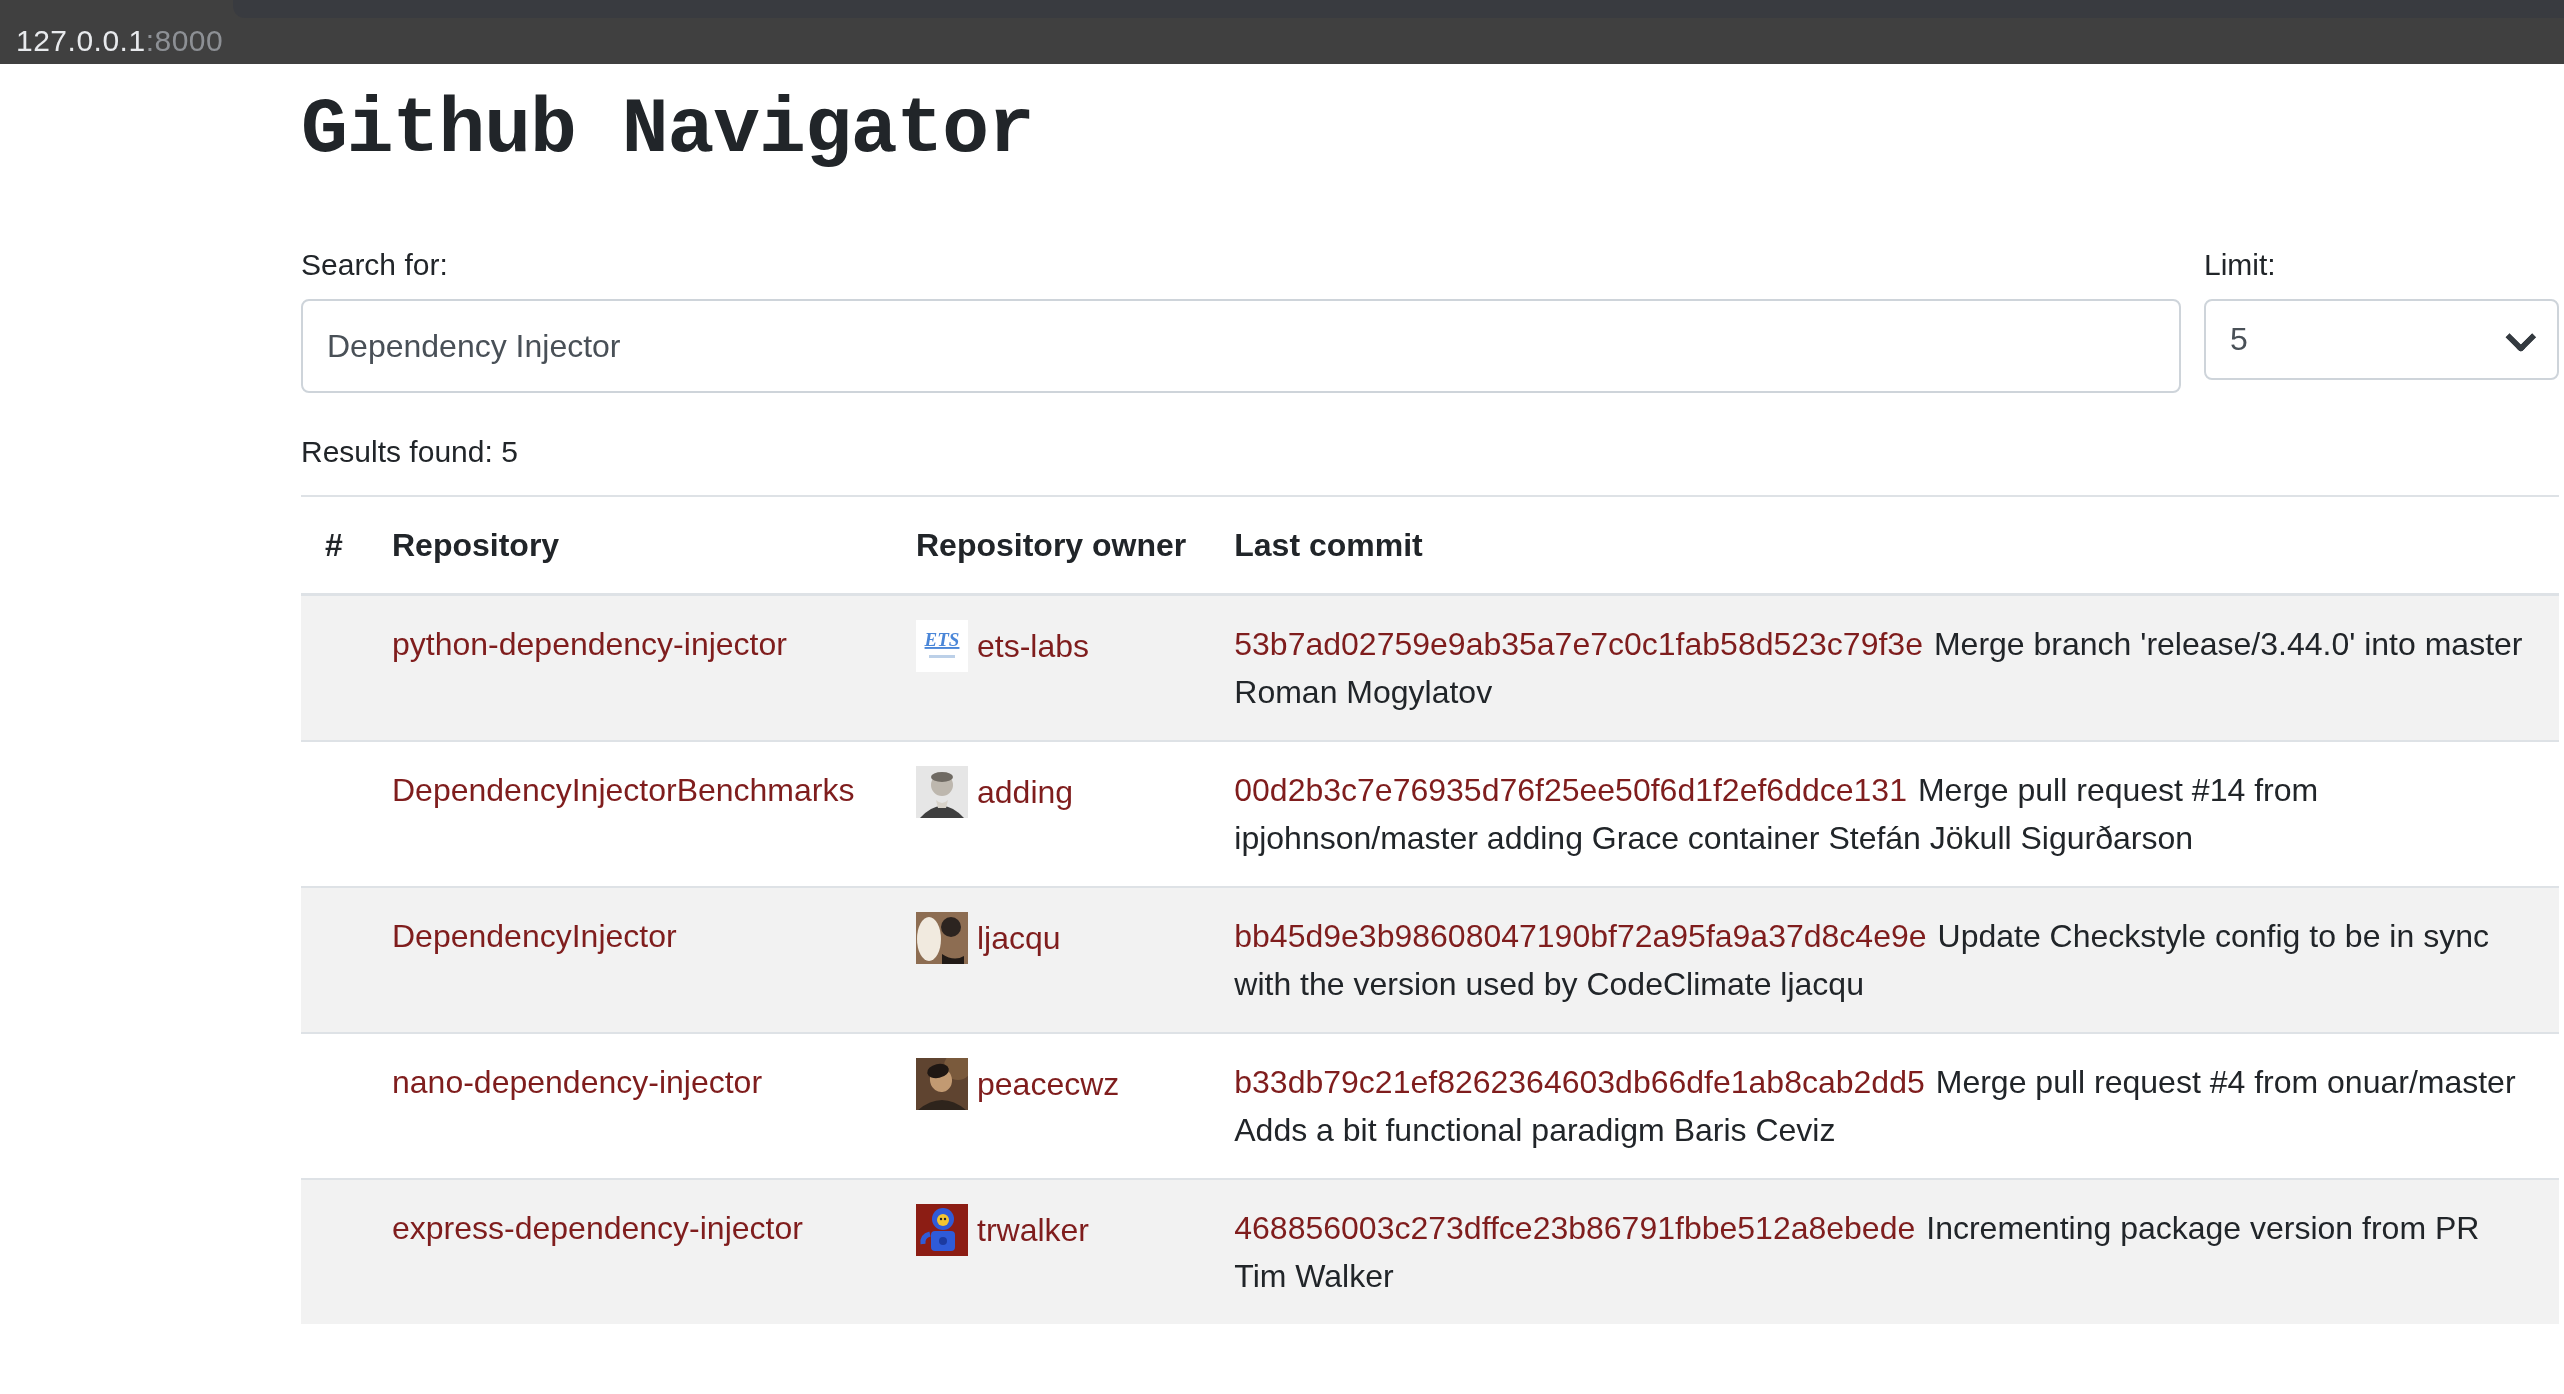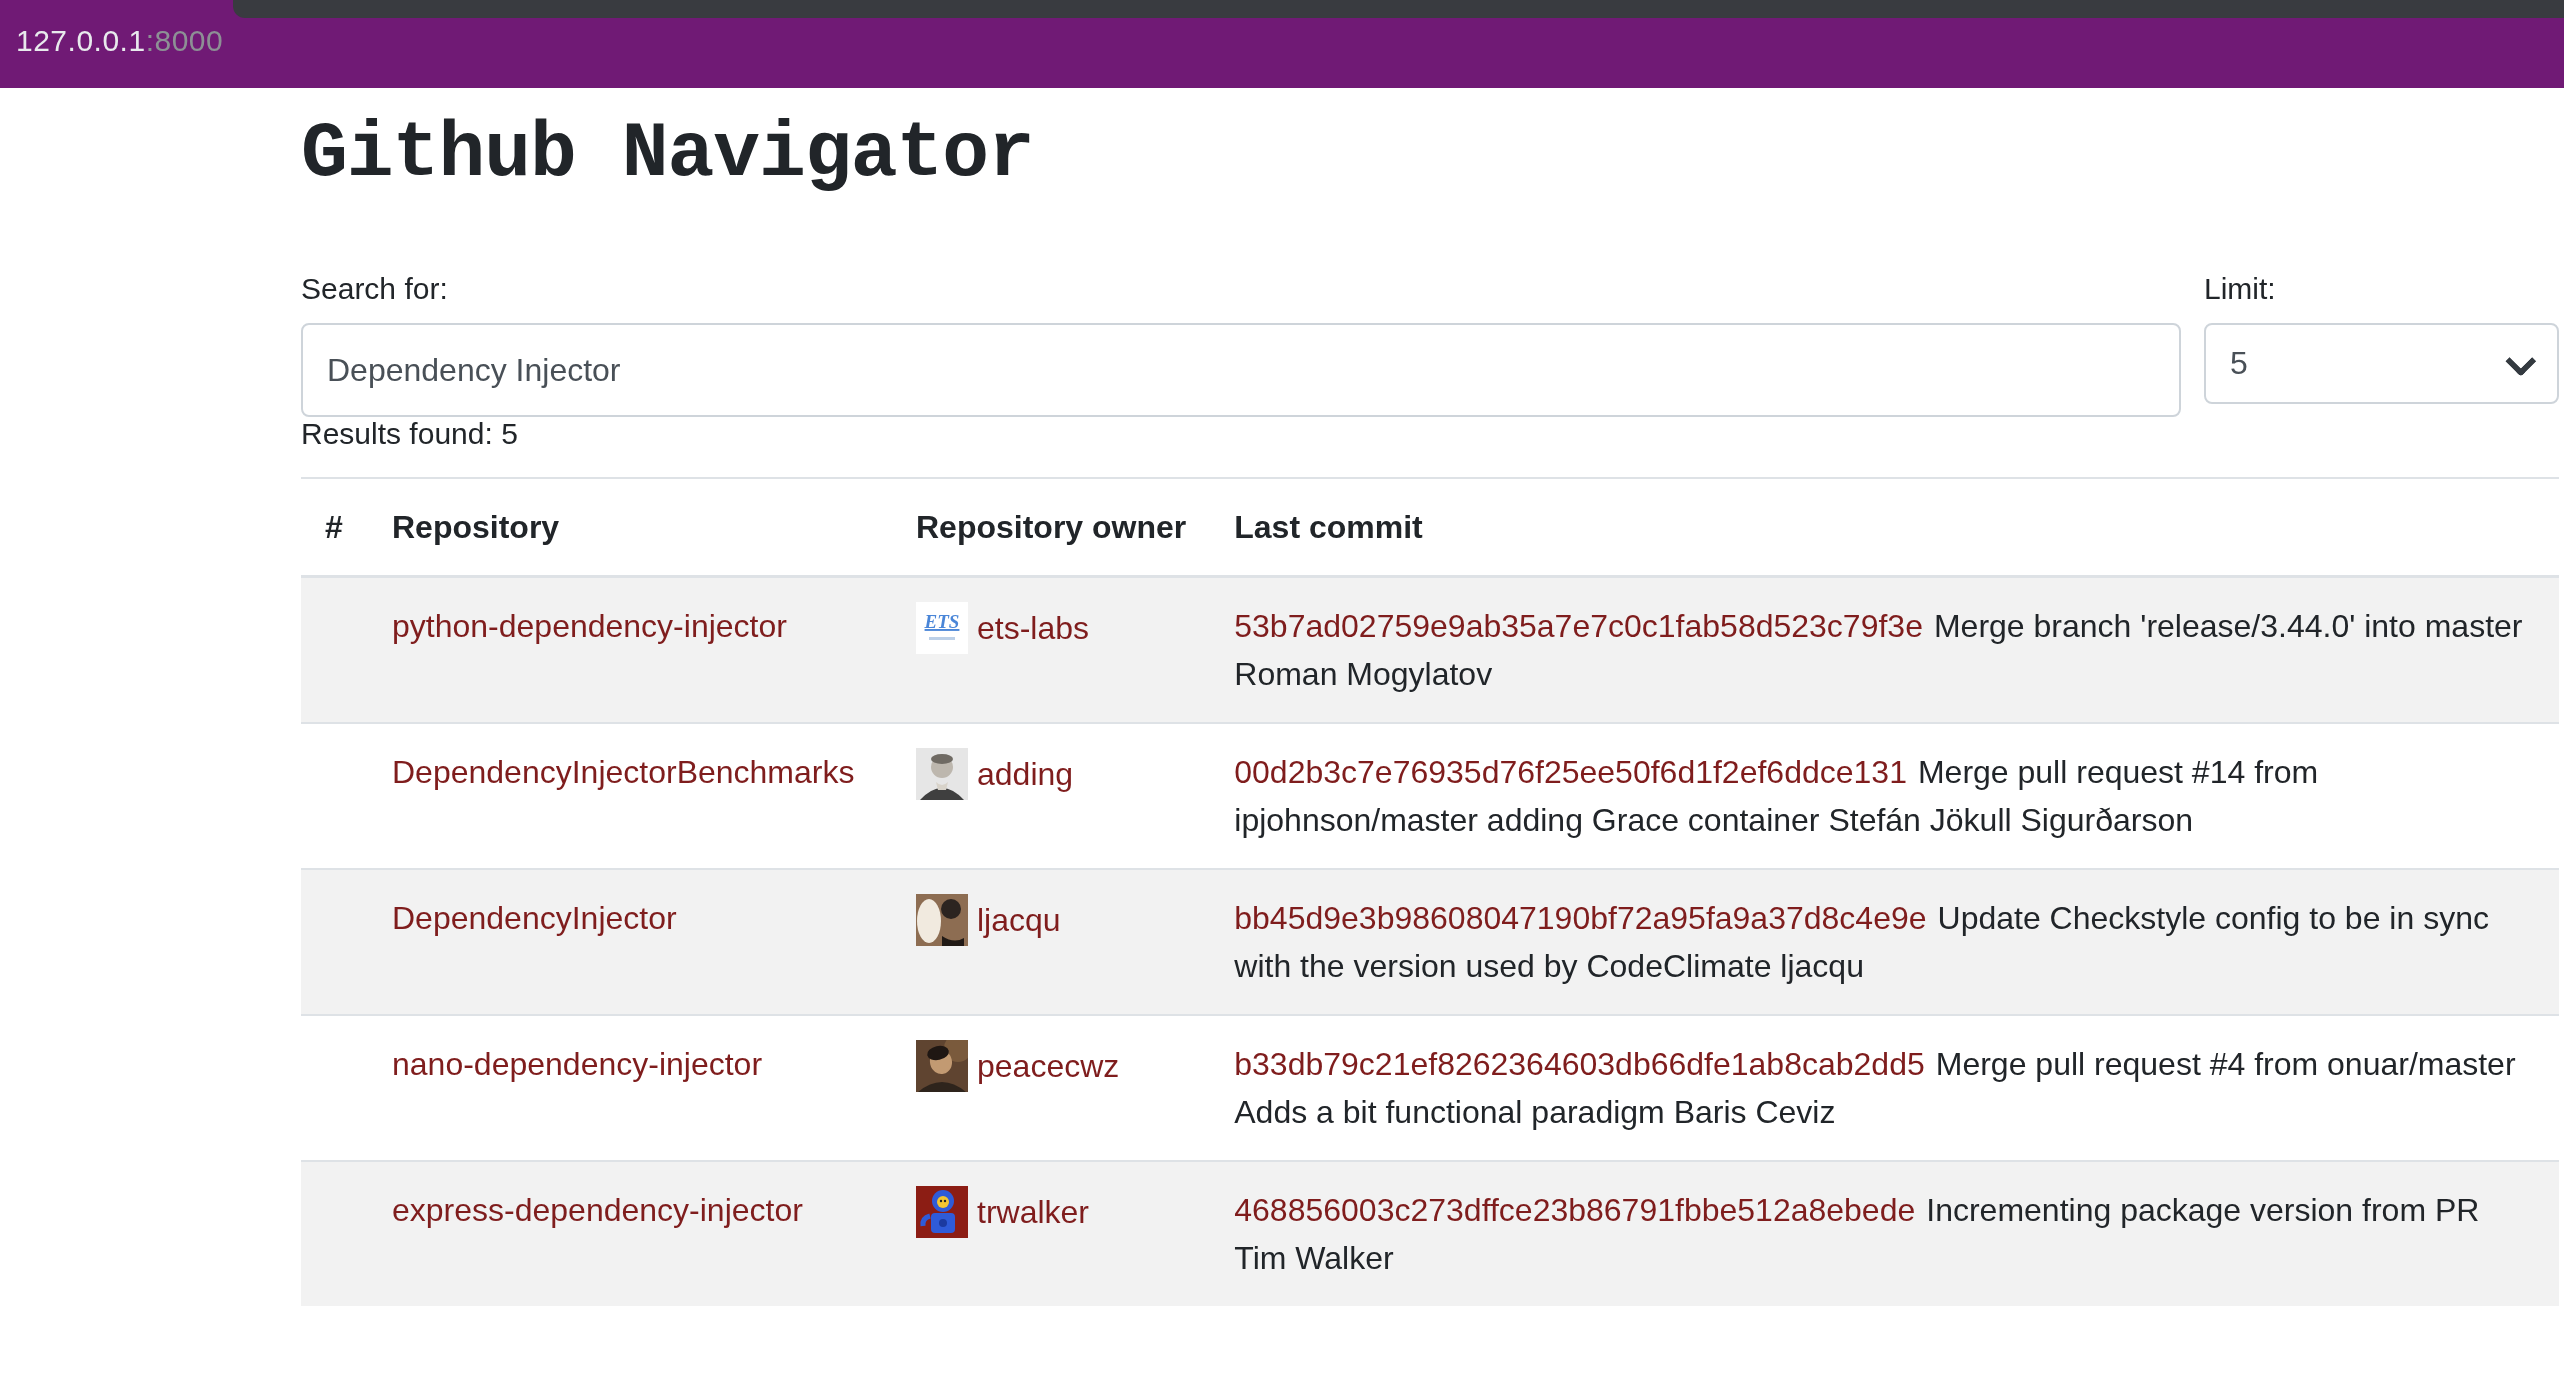--- a/index.html
+++ b/index.html
@@ -7,22 +7,22 @@
     width: 2564px; height: 1394px;
     background: #ffffff;
     font-family: "Liberation Sans", "DejaVu Sans", sans-serif;
     color: #212529;
     overflow: hidden;
   }
 
   
   .topbar {
     position: relative;
-    width: 100%; height: 88px;
-    background: #701a75;
+    width: 100%; height: 64px;
+    background: #404040;
   }
   .tab-strip {
     position: absolute; top: 0; left: 233px; right: 0;
     height: 18px;
     background: #393b40;
     border-bottom-left-radius: 12px;
   }
   .url {
     position: absolute; left: 16px; top: 24px;
     font-size: 30px; line-height: 34px;
@@ -82,20 +82,21 @@
   .select-box .chevron {
     position: absolute; right: 28px; top: 28px;
     width: 22px; height: 22px;
     border-right: 6px solid #343a40;
     border-bottom: 6px solid #343a40;
     transform: rotate(45deg) translateY(-4px);
     border-bottom-right-radius: 4px;
   }
 
   .results-summary {
+    margin-top: 42px;
     font-size: 30px;
     color: #212529;
   }
 
   
   table.results {
     margin-top: 26px;
     width: 100%;
     border-collapse: collapse;
     font-size: 32px;

